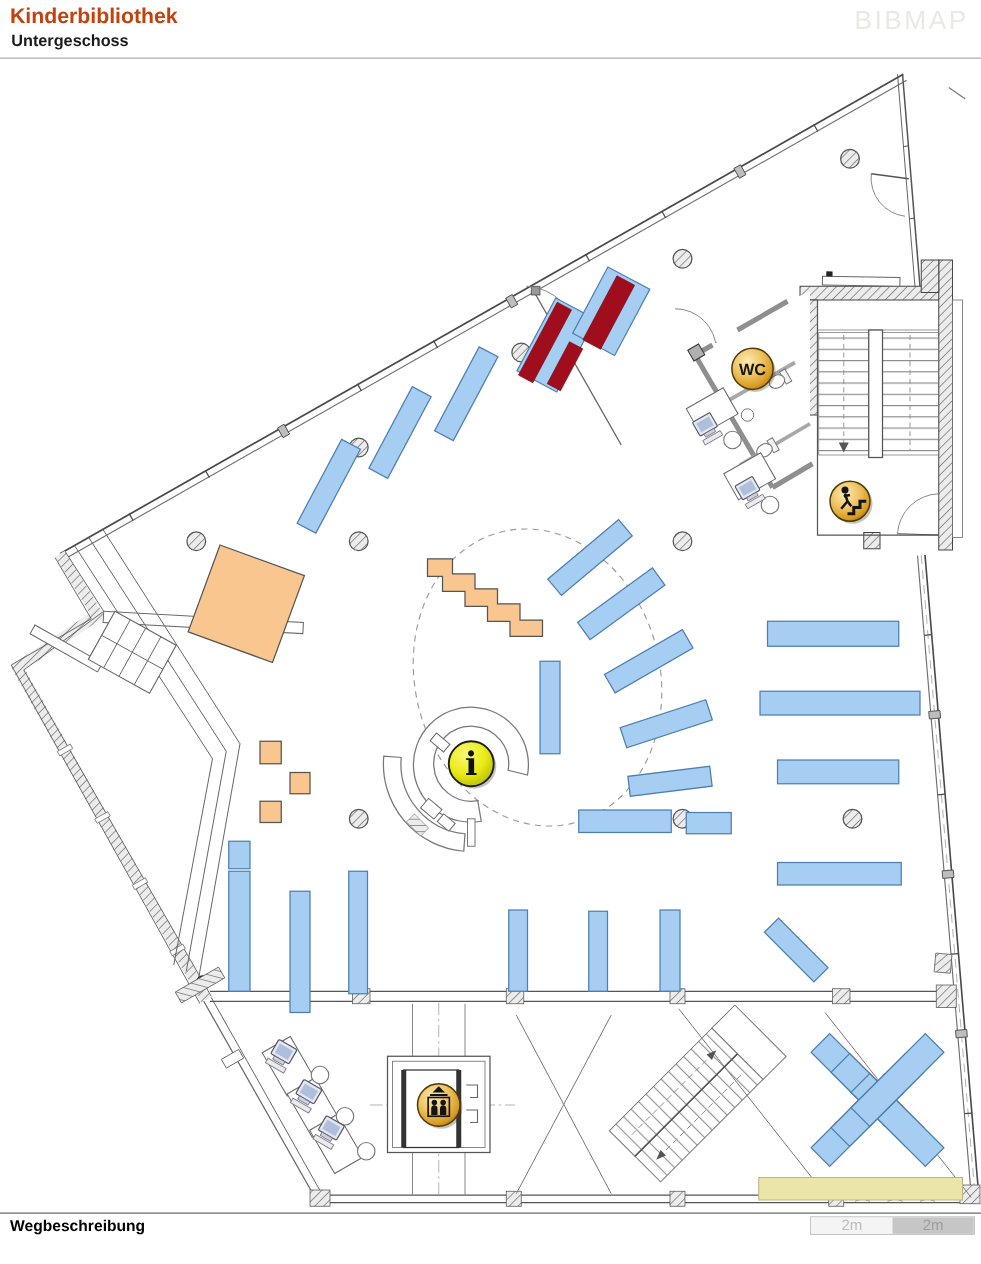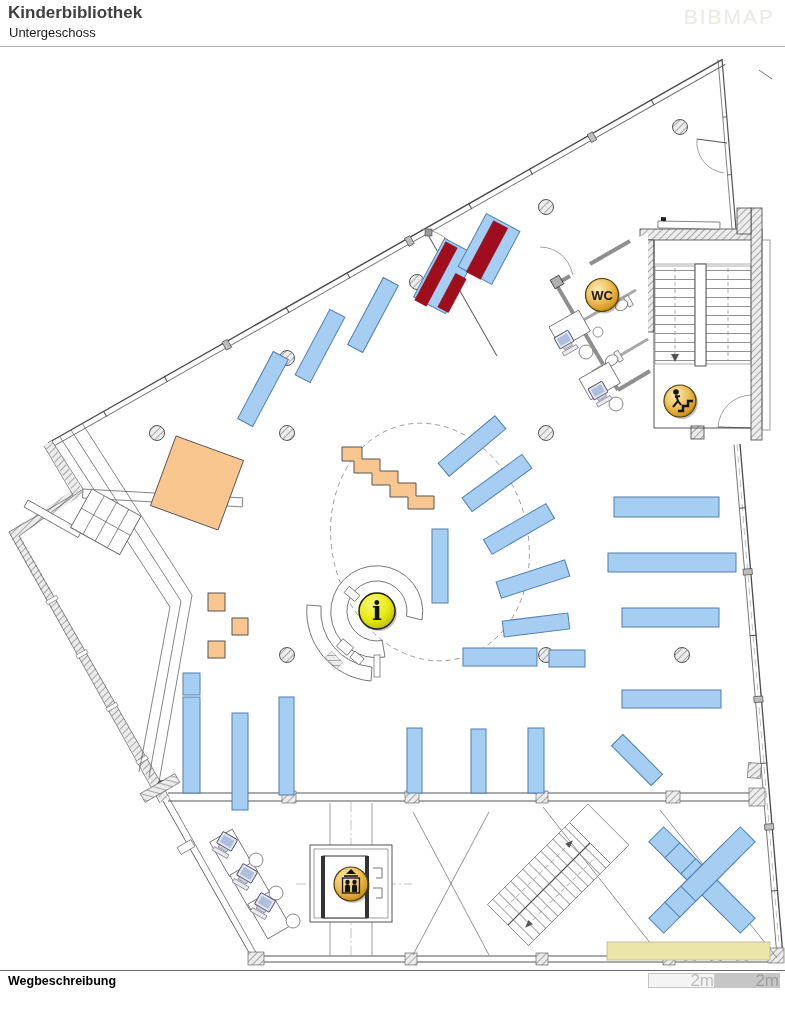--- a/index.html
+++ b/index.html
@@ -1,24 +1,24 @@
 <!DOCTYPE html>
 <html><head>
 <meta charset="utf-8">
 <style>
   html,body{margin:0;padding:0;background:#fff;}
   body{width:785px;height:1011px;position:relative;font-family:"Liberation Sans",sans-serif;overflow:hidden;}
   .hdr{position:absolute;left:0;top:0;width:785px;height:46px;border-bottom:1px solid #b0b0b0;background:#fff;z-index:5;}
-  .hdr-title{position:absolute;left:8px;top:3px;font-size:17px;font-weight:bold;color:#404040;}
-  .hdr-sub{position:absolute;left:9px;top:25px;font-size:13px;color:#1a1a1a;}
+  .hdr-title{position:absolute;left:8px;top:3px;font-size:17px;font-weight:bold;color:#c2410c;}
+  .hdr-sub{position:absolute;left:9px;top:25px;font-size:13px;color:#1a1a1a;font-weight:bold;}
   .hdr-logo{position:absolute;right:10px;top:5px;font-size:21px;font-weight:normal;letter-spacing:2px;color:#e9e9e5;}
   .ftr{position:absolute;left:0;top:970px;width:785px;height:41px;border-top:1px solid #6a6a6a;background:#fff;z-index:5;padding-left:44px;}
   .ftr-label{position:absolute;left:8px;top:3px;font-size:12.5px;font-weight:bold;color:#000;}
   .scalebar{position:absolute;left:648px;top:2px;display:flex;z-index:6;border:1px solid #c6c6c6;}
-  .seg{width:65px;height:13px;font-size:17px;line-height:13px;text-align:right;}
+  .seg{width:65px;height:13px;font-size:12px;line-height:13px;text-align:center;}
   .seg.light{background:#f4f4f4;color:#bcbcbc;}
   .seg.dark{background:#c6c6c6;color:#9d9d9d;}
   svg{position:absolute;left:0;top:0;}
 </style>
 </head>
 <body>
 
 <div class="hdr">
   <div class="hdr-title">Kinderbibliothek</div>
   <div class="hdr-sub">Untergeschoss</div>

